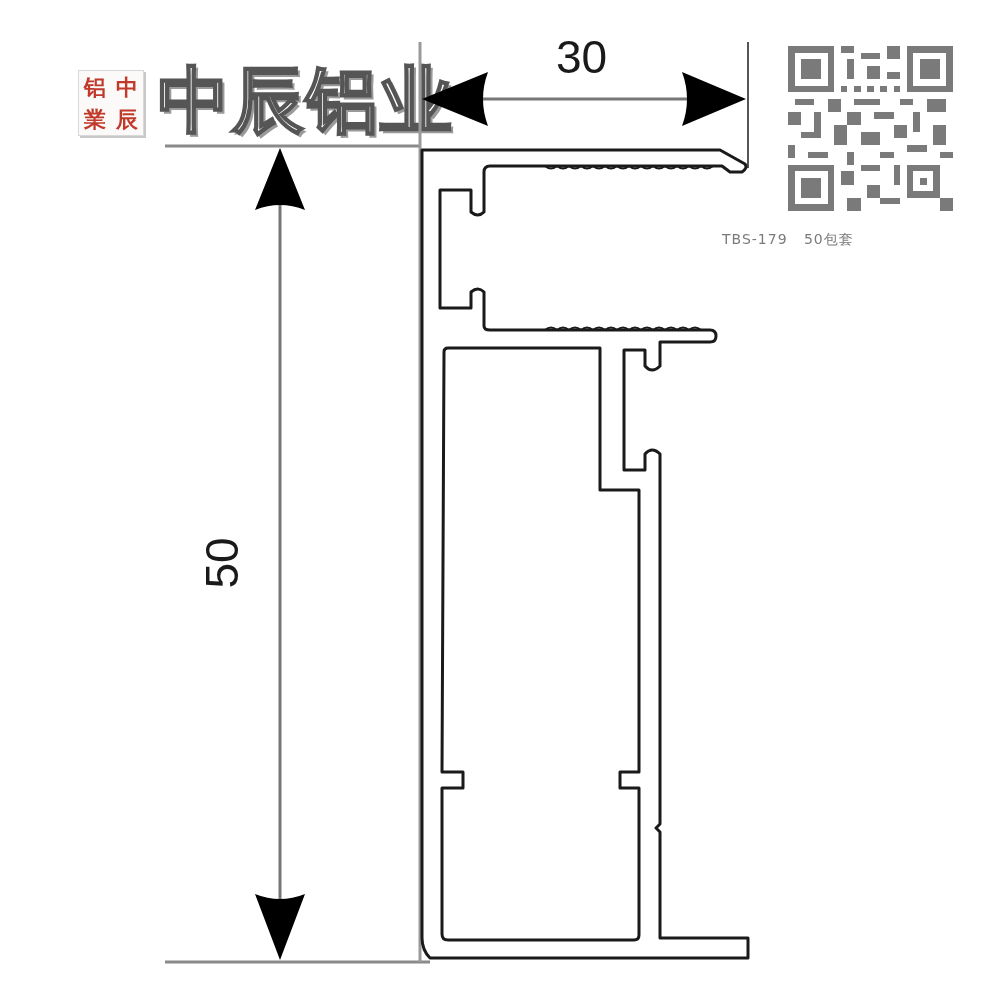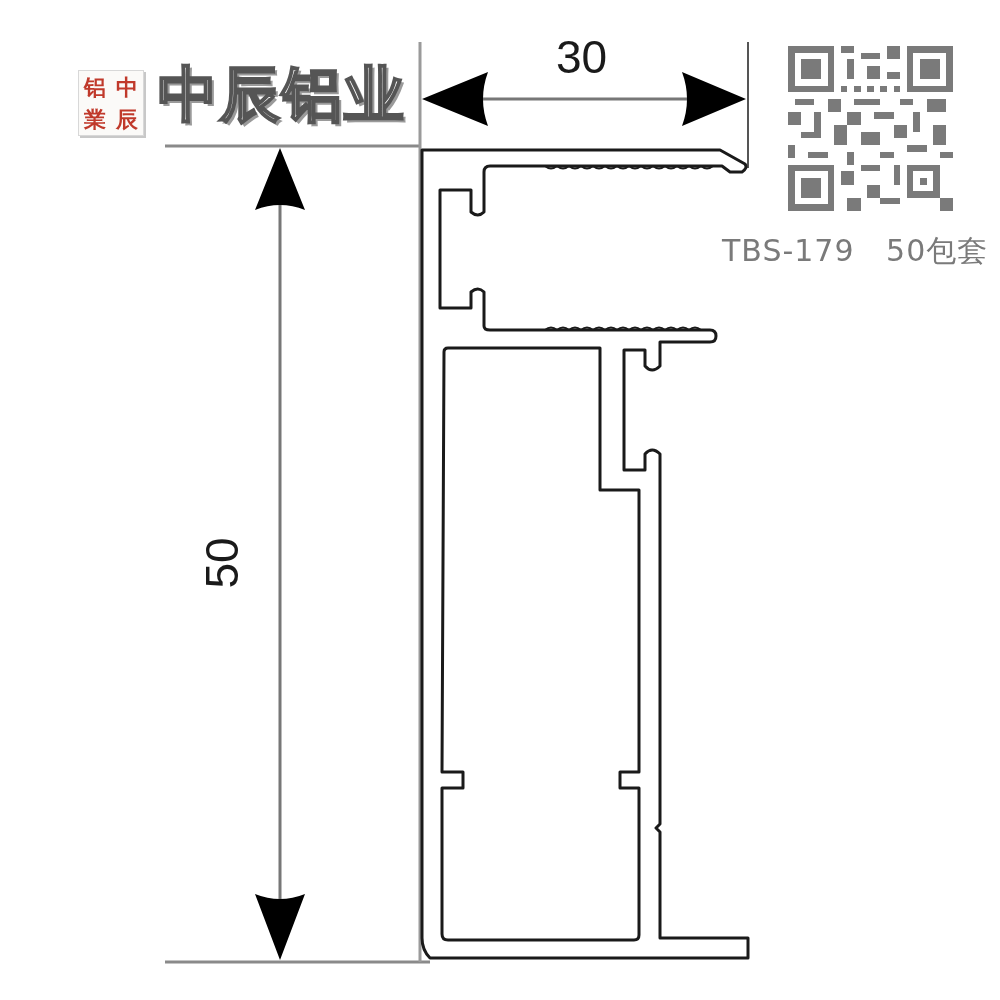--- a/index.html
+++ b/index.html
@@ -7,32 +7,32 @@
     .canvas { position: absolute; left: 0; top: 0; width: 1000px; height: 1000px; }
     .logo-box {
       position: absolute; left: 78px; top: 70px; width: 64px; height: 64px;
       background: #fbfaf8; border: 1px solid #d8d8d8;
       box-shadow: 2px 2px 0 #c8c8c8;
       display: grid; grid-template-columns: 1fr 1fr; grid-template-rows: 1fr 1fr;
       align-items: center; justify-items: center;
     }
     .logo-char { font-family: "DejaVu Serif", serif; font-size: 22px; color: #c0392b; line-height: 1; font-weight: bold; }
     .brand-name {
-      position: absolute; left: 158px; top: 64px; font-size: 60px; font-weight: bold; letter-spacing: 2px;
+      position: absolute; left: 158px; top: 64px; font-size: 72px; font-weight: bold; letter-spacing: 2px;
       color: #ffffff; -webkit-text-stroke: 2px #555555; text-shadow: 3px 3px 0 #9a9a9a;
       font-family: "DejaVu Sans", sans-serif; line-height: 1;
     }
     .dim-label {
       position: absolute; font-family: "Liberation Sans", sans-serif; color: #1a1a1a; font-size: 46px; line-height: 1;
     }
     .dim-width { left: 556px; top: 34px; }
     .dim-height { left: 196px; top: 540px; transform: rotate(-90deg); transform-origin: center; }
     .qr { position: absolute; left: 788px; top: 46px; width: 165px; height: 165px; }
     .model-label {
-      position: absolute; left: 722px; top: 231px; font-size: 30px; color: #7a7a7a; letter-spacing: 1px;
+      position: absolute; left: 722px; top: 231px; font-size: 14px; color: #7a7a7a; letter-spacing: 1px;
       font-family: "DejaVu Sans", sans-serif; white-space: pre;
     }
   </style>
 </head>
 <body>
 
 <div class="canvas">
 
   <div class="logo-box">
     <span class="logo-char">铝</span>

